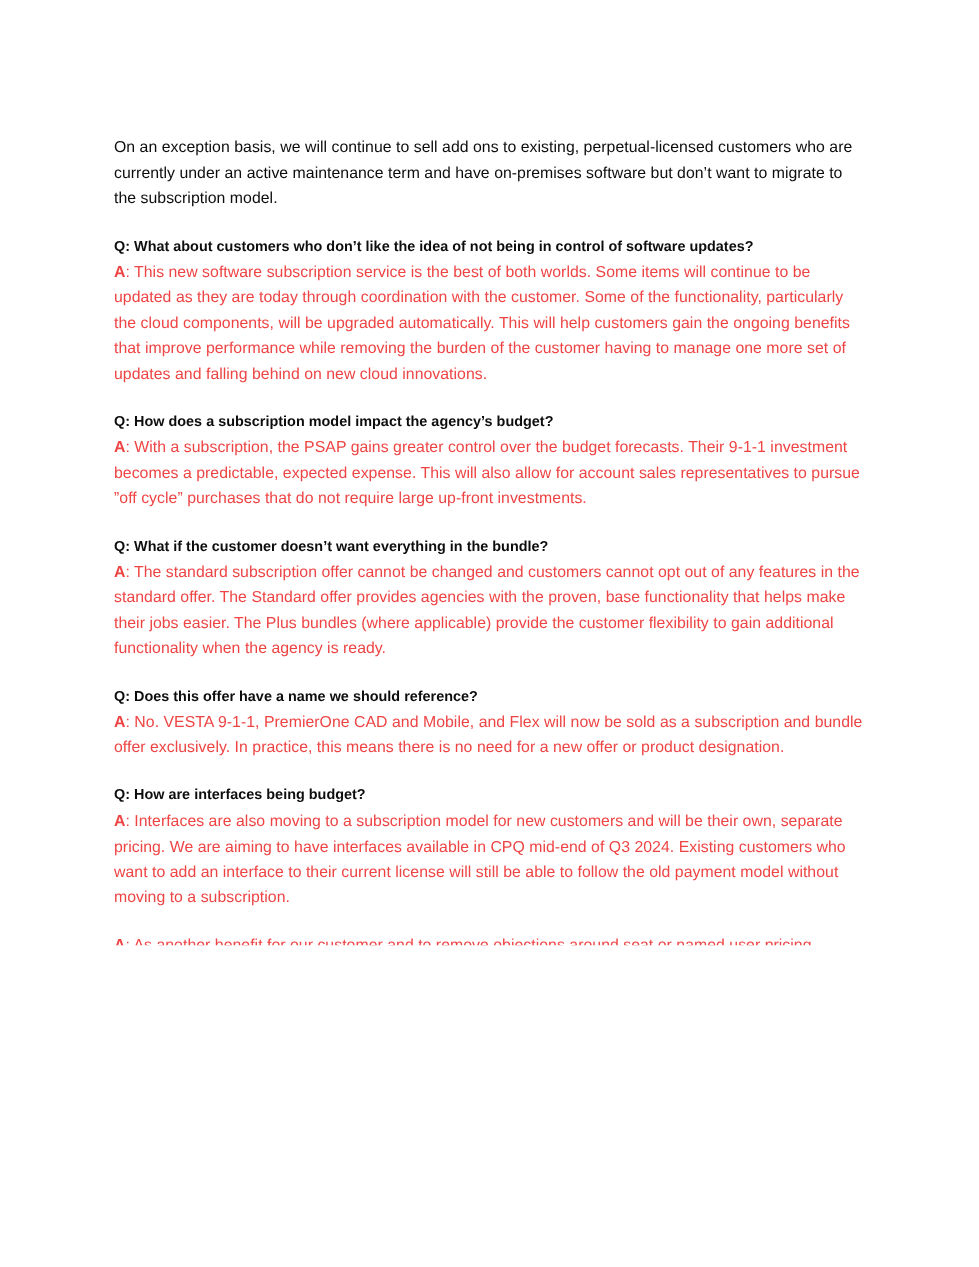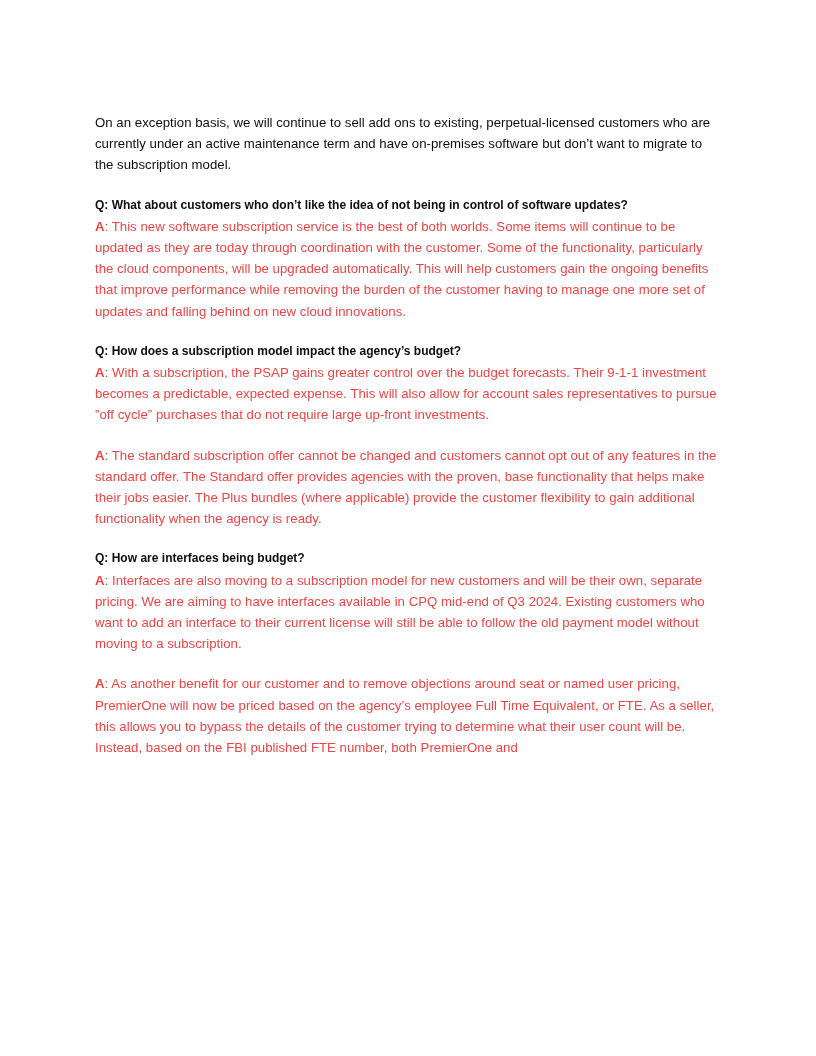--- a/index.html
+++ b/index.html
@@ -93,24 +93,27 @@
 
     <div class="qa-block">
       <p class="q-line">Q: How does a subscription model impact the agency’s budget?</p>
       <p class="a-line"><span class="a-marker">A</span><span>: With a subscription, the PSAP gains greater control over the budget forecasts. Their 9-1-1 investment becomes a predictable, expected expense. This will also allow for account sales representatives to pursue ”off cycle” purchases that do not require large up-front investments.</span></p>
     </div>
 
     <div class="qa-block">
     </div>
 
     <div class="qa-block">
+      <p class="q-line">Q: What if the customer doesn’t want everything in the bundle?</p>
       <p class="a-line"><span class="a-marker">A</span><span>: The standard subscription offer cannot be changed and customers cannot opt out of any features in the standard offer. The Standard offer provides agencies with the proven, base functionality that helps make their jobs easier. The Plus bundles (where applicable) provide the customer flexibility to gain additional functionality when the agency is ready.</span></p>
     </div>
 
     <div class="qa-block">
+      <p class="q-line">Q: Does this offer have a name we should reference?</p>
+      <p class="a-line"><span class="a-marker">A</span><span>: No. VESTA 9-1-1, PremierOne CAD and Mobile, and Flex will now be sold as a subscription and bundle offer exclusively. In practice, this means there is no need for a new offer or product designation.</span></p>
     </div>
 
     <div class="qa-block">
       <p class="q-line">Q: How are interfaces being budget?</p>
       <p class="a-line"><span class="a-marker">A</span><span>: Interfaces are also moving to a subscription model for new customers and will be their own, separate pricing. We are aiming to have interfaces available in CPQ mid-end of Q3 2024. Existing customers who want to add an interface to their current license will still be able to follow the old payment model without moving to a subscription.</span></p>
     </div>
 
     <div class="qa-block">
       <p class="a-line"><span class="a-marker">A</span><span>: As another benefit for our customer and to remove objections around seat or named user pricing, PremierOne will now be priced based on the agency’s employee Full Time Equivalent, or FTE.  As a seller, this allows you to bypass the details of the customer trying to determine what their user count will be.  Instead, based on the FBI published FTE number, both PremierOne and</span></p>
     </div>

